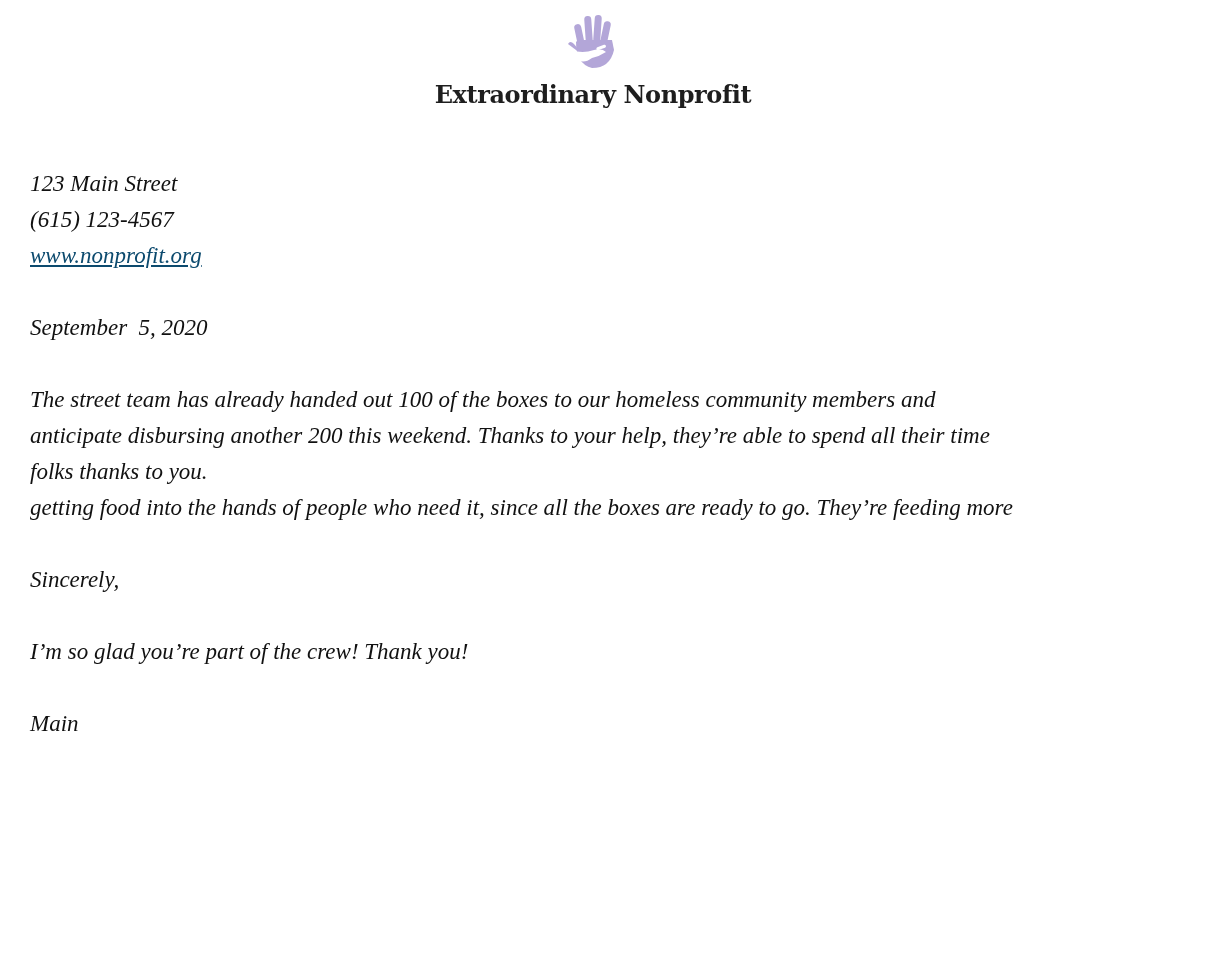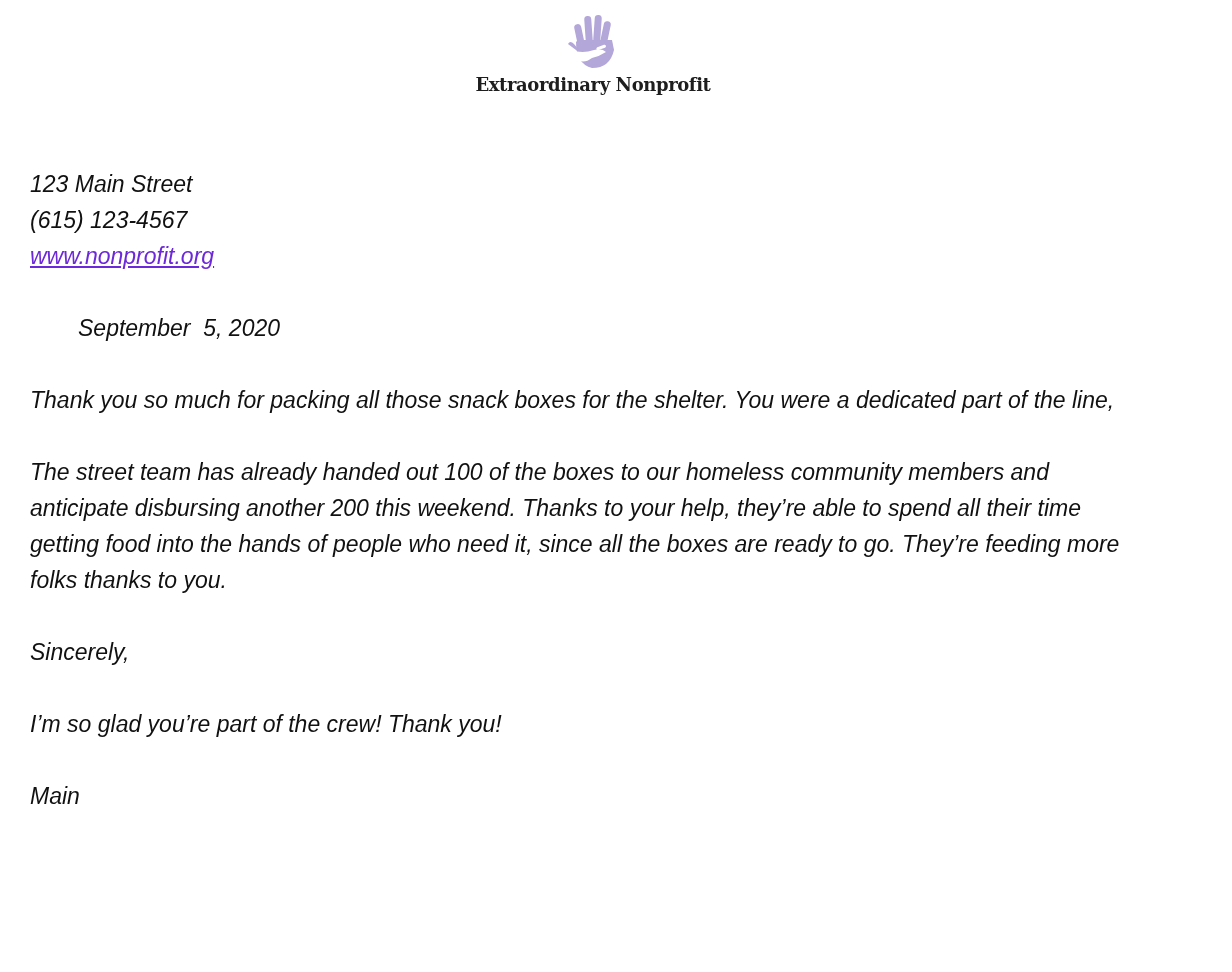--- a/index.html
+++ b/index.html
@@ -1,31 +1,31 @@
 <!DOCTYPE html>
 <html><head>
   <meta charset="utf-8">
   <style>
     html, body { margin: 0; padding: 0; background: #ffffff; }
     body { width: 1232px; height: 972px; overflow: hidden; position: relative; }
     .header { position: absolute; left: 0; top: 0; width: 1184px; text-align: center; }
     .logo-icon { position: absolute; left: 566px; top: 10px; width: 54px; height: 62px; }
     .org-name {
-      position: absolute; left: 428px; top: 74px; width: 330px; text-align: center;
-      font-family: "DejaVu Serif", serif; font-weight: bold; font-size: 18px; color: #1e1e1e;
+      position: absolute; left: 428px; top: 80px; width: 330px; text-align: center;
+      font-family: "DejaVu Serif", serif; font-weight: bold; font-size: 24px; color: #1e1e1e;
       letter-spacing: -0.4px; white-space: nowrap;
     }
     .letter {
       position: absolute; left: 30px; top: 166px; width: 1180px;
       font-family: "Liberation Sans", sans-serif; font-style: italic;
       font-size: 23px; line-height: 36px; color: #111111;
     }
-    .letter p { margin: 0 0 36px 0; }
+    .letter p { margin: 0 0 36px 0; font-family: Liberation Serif, serif; }
     .letter .line { display: block; white-space: nowrap; }
-    .link { color: #6d28d9; text-decoration: underline; }
+    .link { color: #0c4a6e; text-decoration: underline; }
   </style>
 </head>
 <body>
 
 <div class="header">
   <svg class="logo-icon" viewBox="0 0 54 62">
     <g fill="#b3a6d8">
       <rect x="10" y="14" width="7" height="24" rx="3.5" transform="rotate(-12 13 26)"></rect>
       <rect x="19" y="6" width="7" height="28" rx="3.5" transform="rotate(-4 22 20)"></rect>
       <rect x="28" y="5" width="7" height="28" rx="3.5" transform="rotate(4 31 19)"></rect>
@@ -42,33 +42,32 @@
 </div>
 
 <div class="letter">
   <p>
     <span class="line">123 Main Street</span>
     <span class="line">(615) 123-4567</span>
     <span class="line"><a class="link" href="#">www.nonprofit.org</a></span>
   </p>
 
   <p>
-    <span class="line" style="white-space: pre; margin-left: 48px;">September  5, 2020</span>
+    <span class="line" style="white-space: pre;">September  5, 2020</span>
   </p>
 
 
   <p>
-    <span class="line">Thank you so much for packing all those snack boxes for the shelter. You were a dedicated part of the line,</span>
   </p>
 
   <p>
     <span class="line">The street team has already handed out 100 of the boxes to our homeless community members and</span>
     <span class="line">anticipate disbursing another 200 this weekend. Thanks to your help, they’re able to spend all their time</span>
+    <span class="line">folks thanks to you.</span>
     <span class="line">getting food into the hands of people who need it, since all the boxes are ready to go. They’re feeding more</span>
-    <span class="line">folks thanks to you.</span>
   </p>
 
   <p>
     <span class="line">Sincerely,</span>
   </p>
 
   <p>
     <span class="line">I’m so glad you’re part of the crew! Thank you!</span>
   </p>
 

